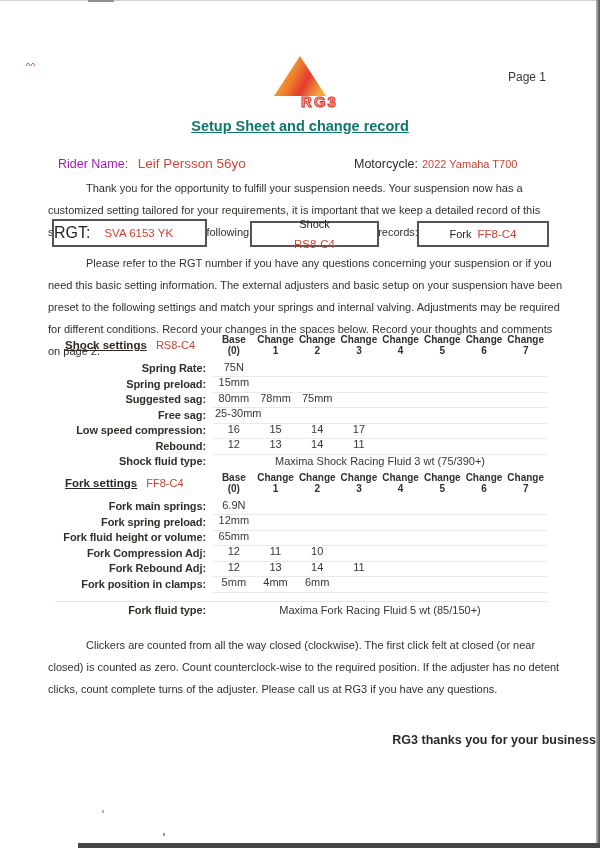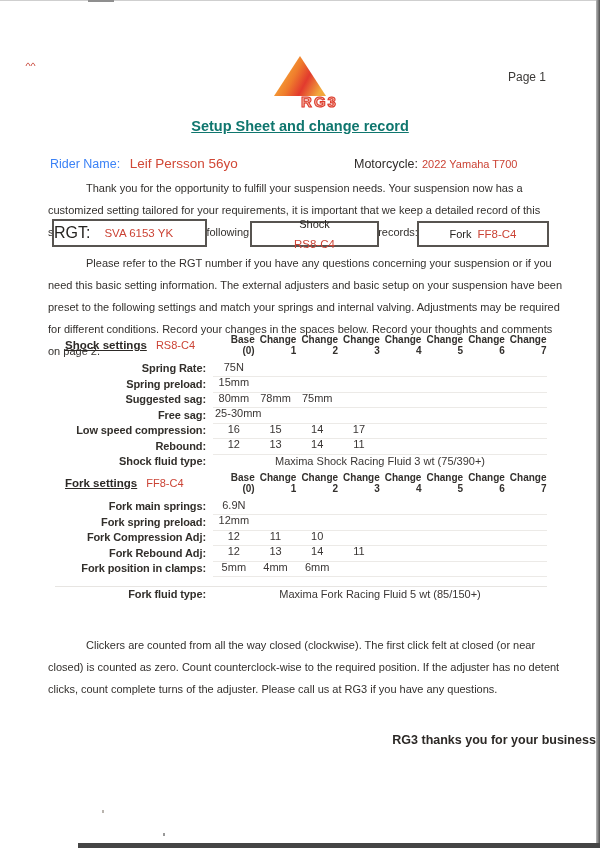--- a/index.html
+++ b/index.html
@@ -19,21 +19,21 @@
   .logo-tri{width:52px;height:40px;margin:0 auto;
         clip-path:polygon(50% 0,100% 100%,0 100%);
         background:linear-gradient(118deg,#f7ab3a 18%,#ef7c2c 42%,#e23a2e 62%,#f2a83c 88%);}
   .logo-text{margin-top:-3px;font-size:15px;font-weight:800;letter-spacing:2px;
         color:#f2b3a2;-webkit-text-stroke:1px #dc3a2c;text-shadow:0 0 1px #dc3a2c;margin-left:39px;}
 
   .doc-title{position:absolute;top:118px;left:0;width:600px;text-align:center;
         font-size:14.5px;font-weight:bold;text-decoration:underline;color:#0f766e;}
 
   .rider-row{position:absolute;top:156px;left:50px;width:510px;height:18px;font-size:12.5px;}
-  .rider-label{color:#3b82f6;}
+  .rider-label{color:#a21caf;margin-left:8px;}
   .rider-value{color:#d14836;font-size:13.5px;margin-left:6px;}
   .moto-label{position:absolute;left:304px;top:1px;color:#2e2b29;}
   .moto-value{position:absolute;left:372px;top:2px;color:#cb4335;font-size:11px;}
 
   .para{position:absolute;left:48px;width:516px;font-size:11px;line-height:22px;
         color:#33302d;text-indent:38px;}
   .p1{top:177px;}
   .p2{top:252px;}
   .p3{top:634px;}
 
@@ -46,21 +46,21 @@
   .box-shock .blabel,.box-fork .blabel{font-size:11px;}
   .refbox .bvalue{color:#cb4335;font-size:11.5px;}
 
   .tgrid{position:absolute;left:55px;width:492px;font-size:11px;color:#3a3634;}
   .shock-table{top:330px;}
   .fork-table{top:468px;}
   .thead{display:grid;grid-template-columns:158px repeat(8,41.7px);height:30px;align-items:center;}
   .thtitle{padding-left:10px;white-space:nowrap;}
   .thtitle .sec{font-weight:bold;font-size:11.5px;text-decoration:underline;color:#2c2926;}
   .thtitle .code{color:#cb4335;margin-left:6px;font-size:11px;}
-  .thcol{text-align:right;font-weight:bold;font-size:10px;line-height:11.5px;color:#33302d;}
+  .thcol{text-align:center;font-weight:bold;font-size:10px;line-height:11.5px;color:#33302d;}
   .trow{display:grid;grid-template-columns:158px repeat(8,41.7px);height:15.5px;align-items:center;}
   .tl{text-align:right;padding-right:7px;font-weight:bold;white-space:nowrap;
       letter-spacing:-0.1px;color:#322f2b;}
   .tc{text-align:center;border-bottom:1px solid #eceae7;height:100%;line-height:15.5px;
       white-space:nowrap;}
   .tc.al{text-align:left;padding-left:2px;}
   .fluidrow{display:grid;grid-template-columns:158px 334px;height:15.5px;align-items:center;}
   .fluidrow .fv{text-align:center;white-space:nowrap;}
   .fluidrow.gap{margin-top:10px;border-top:1px solid #e7e5e2;}
 
@@ -280,20 +280,31 @@
         <div class="tc">12mm</div>
         <div class="tc"></div>
         <div class="tc"></div>
         <div class="tc"></div>
         <div class="tc"></div>
         <div class="tc"></div>
         <div class="tc"></div>
         <div class="tc"></div>
       </div>
     <div class="trow">
+        <div class="tl">Fork fluid height or volume:</div>
+        <div class="tc">65mm</div>
+        <div class="tc"></div>
+        <div class="tc"></div>
+        <div class="tc"></div>
+        <div class="tc"></div>
+        <div class="tc"></div>
+        <div class="tc"></div>
+        <div class="tc"></div>
+      </div>
+    <div class="trow">
         <div class="tl">Fork Compression Adj:</div>
         <div class="tc">12</div>
         <div class="tc">11</div>
         <div class="tc">10</div>
         <div class="tc"></div>
         <div class="tc"></div>
         <div class="tc"></div>
         <div class="tc"></div>
         <div class="tc"></div>
       </div>

